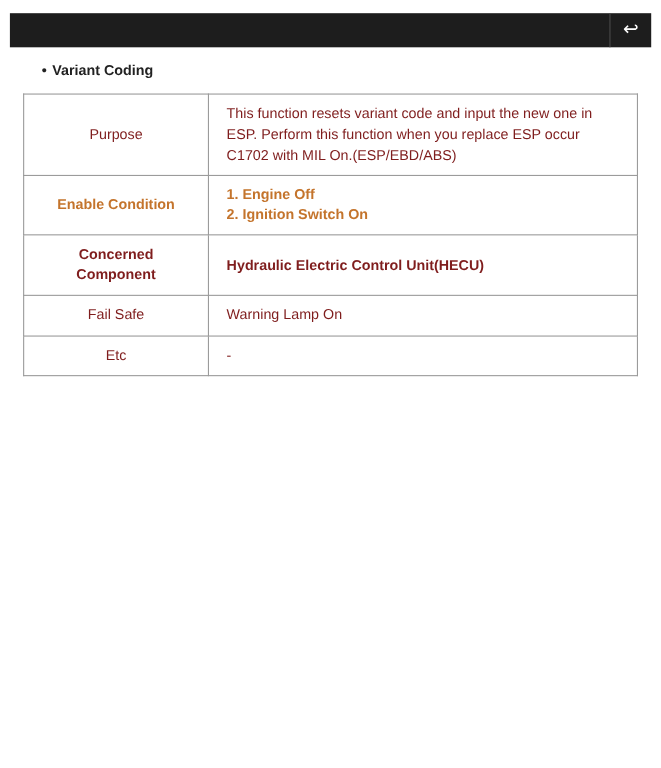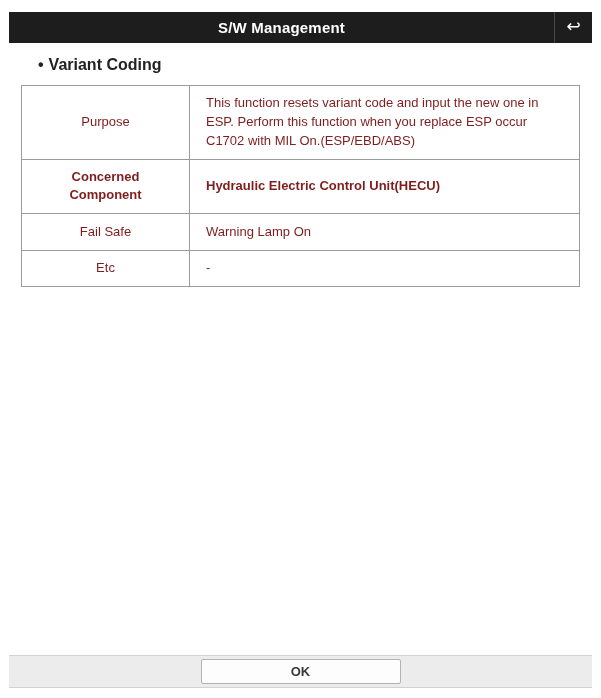--- a/index.html
+++ b/index.html
@@ -44,21 +44,21 @@
     color: #ffffff;
     font-size: 17px;
     line-height: 1;
     transform: translateY(-1px);
   }
 
   
   .section-label {
     position: absolute;
     left: 38px; top: 56px;
-    font-size: 16px;
+    font-size: 13px;
     font-weight: bold;
     color: #222222;
   }
   .section-label .bullet { margin-right: 5px; }
 
   
   .info-table {
     position: absolute;
     left: 21px; top: 85px;
     width: 559px;
@@ -115,48 +115,49 @@
     color: #3a3a3a;
     cursor: pointer;
   }
 </style>
 </head>
 <body>
 
 <div class="app">
 
   <header class="titlebar">
-    <div class="title">S/W Management</div>
     <div class="back-btn">
       <span class="back-icon">↩</span>
     </div>
   </header>
 
   <div class="section-label">
     <span class="bullet">•</span><span>Variant Coding</span>
   </div>
 
   <table class="info-table">
     <tbody>
       <tr class="row-purpose">
         <td class="label-cell">Purpose</td>
         <td class="value-cell">This function resets variant code and input the new one in ESP. Perform this function when you replace ESP occur C1702 with MIL On.(ESP/EBD/ABS)</td>
+      </tr>
+      <tr class="row-enable">
+        <td class="label-cell accent">Enable Condition</td>
+        <td class="value-cell accent">1. Engine Off
+2. Ignition Switch On</td>
       </tr>
       <tr class="row-component">
         <td class="label-cell">Concerned Component</td>
         <td class="value-cell">Hydraulic Electric Control Unit(HECU)</td>
       </tr>
       <tr class="row-failsafe">
         <td class="label-cell">Fail Safe</td>
         <td class="value-cell">Warning Lamp On</td>
       </tr>
       <tr class="row-etc">
         <td class="label-cell">Etc</td>
         <td class="value-cell">-</td>
       </tr>
     </tbody>
   </table>
 
-  <footer class="footer-bar">
-    <button class="ok-button">OK</button>
-  </footer>
 
 </div>
 
 </body></html>

